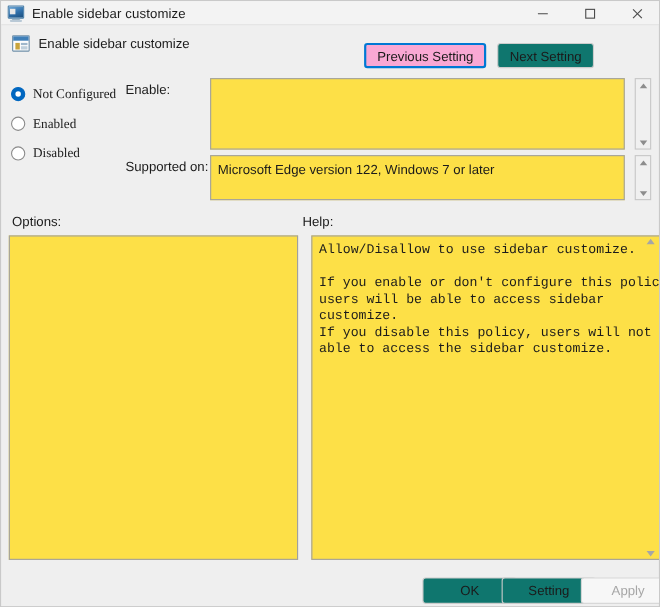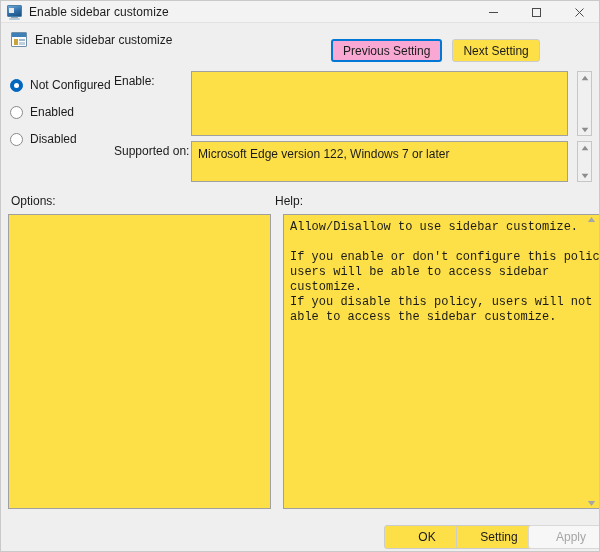--- a/index.html
+++ b/index.html
@@ -96,21 +96,21 @@
     position: absolute;
     top: 38px;
     left: 330px;
     display: flex;
     gap: 10px;
   }
   .btn {
     height: 23px;
     min-width: 86px;
     padding: 0 10px;
-    background: #fde047;
+    background: #0f766e;
     border: 1px solid #cccccc;
     border-radius: 3px;
     font-family: "Liberation Sans", sans-serif;
     font-size: 12px;
     color: #1b1b1b;
     display: flex;
     align-items: center;
     justify-content: center;
     box-sizing: border-box;
     cursor: default;
@@ -131,20 +131,21 @@
     position: absolute;
     left: 9px;
     top: 74px;
     width: 100px;
   }
   .radio-row {
     display: flex;
     align-items: center;
     height: 20px;
     margin-bottom: 7px;
+    font-family: Liberation Serif, serif;
   }
   .radio-mark {
     width: 13px;
     height: 13px;
     border-radius: 50%;
     border: 1px solid #8a8a8a;
     background: #ffffff;
     box-sizing: border-box;
     flex: 0 0 auto;
     margin-right: 7px;

